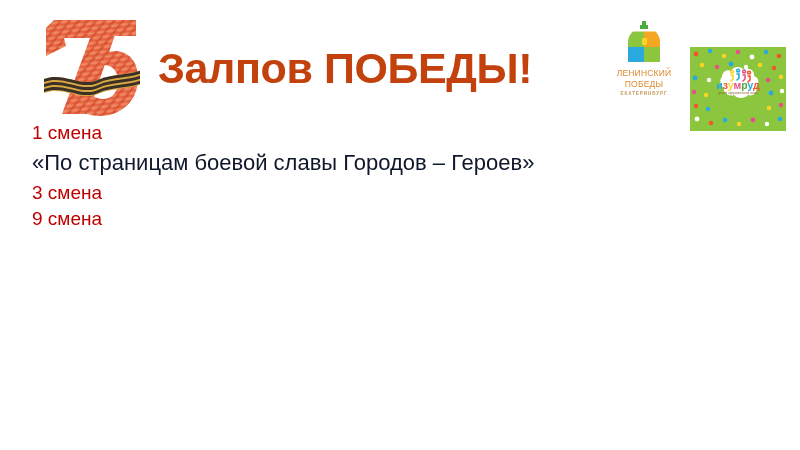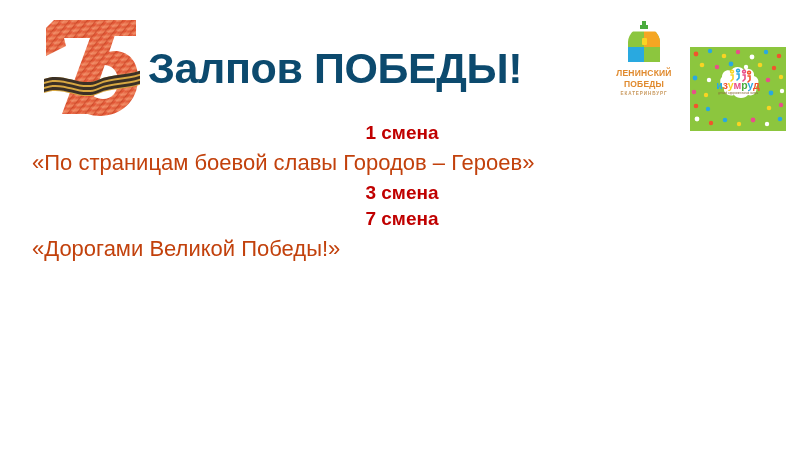--- a/index.html
+++ b/index.html
@@ -29,46 +29,46 @@
     left: 44px;
     top: 18px;
     width: 96px;
     height: 104px;
   }
   .logo75 svg { display: block; }
 
   
   .title {
     position: absolute;
-    left: 148px;
+    left: 158px;
     top: 40px;
     width: 460px;
     height: 56px;
     line-height: 56px;
     font-size: 43px;
     font-weight: bold;
-    color: #0c4a6e;
+    color: #c2410c;
     white-space: nowrap;
     letter-spacing: -0.4px;
   }
 
   
   .leninsky {
     position: absolute;
     left: 612px;
     top: 20px;
     width: 64px;
     height: 92px;
     text-align: center;
   }
   .leninsky-mark { width: 64px; height: 46px; display: block; }
   .leninsky-name {
     margin-top: 2px;
     font-size: 8.5px;
-    font-weight: bold;
+    font-weight: normal;
     color: #e08a2e;
     line-height: 10.5px;
     letter-spacing: 0.2px;
   }
   .leninsky-city {
     margin-top: 2px;
     font-size: 4.6px;
     font-weight: bold;
     color: #c9995e;
     letter-spacing: 0.9px;
@@ -88,30 +88,29 @@
 
   
   .content {
     position: absolute;
     left: 32px;
     top: 120px;
     width: 740px;
   }
   .shift-label {
     font-size: 19px;
-    font-weight: bold;
+    font-weight: normal;
     color: #c00000;
     line-height: 26px;
     height: 26px;
     white-space: nowrap;
-    text-align: center;
   }
   .shift-theme {
     font-size: 22px;
-    color: #c2410c;
+    color: #0f172a;
     line-height: 34px;
     height: 34px;
     white-space: nowrap;
   }
 </style>
 </head>
 <body>
 
 <div class="header">
 
@@ -235,18 +234,17 @@
   <div>
     <div class="shift-label">1 смена</div>
     <div class="shift-theme">«По страницам боевой славы Городов – Героев»</div>
   </div>
 
   <div>
     <div class="shift-label">3 смена</div>
   </div>
 
   <div>
-    <div class="shift-label">7 смена</div>
-    <div class="shift-theme">«Дорогами Великой Победы!»</div>
+    <div class="shift-label">9 смена</div>
   </div>
 
 
 </div>
 
 </body></html>

